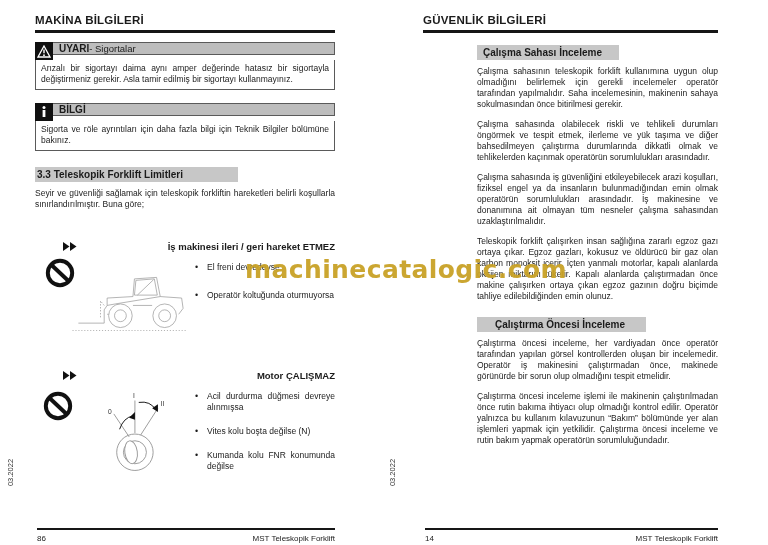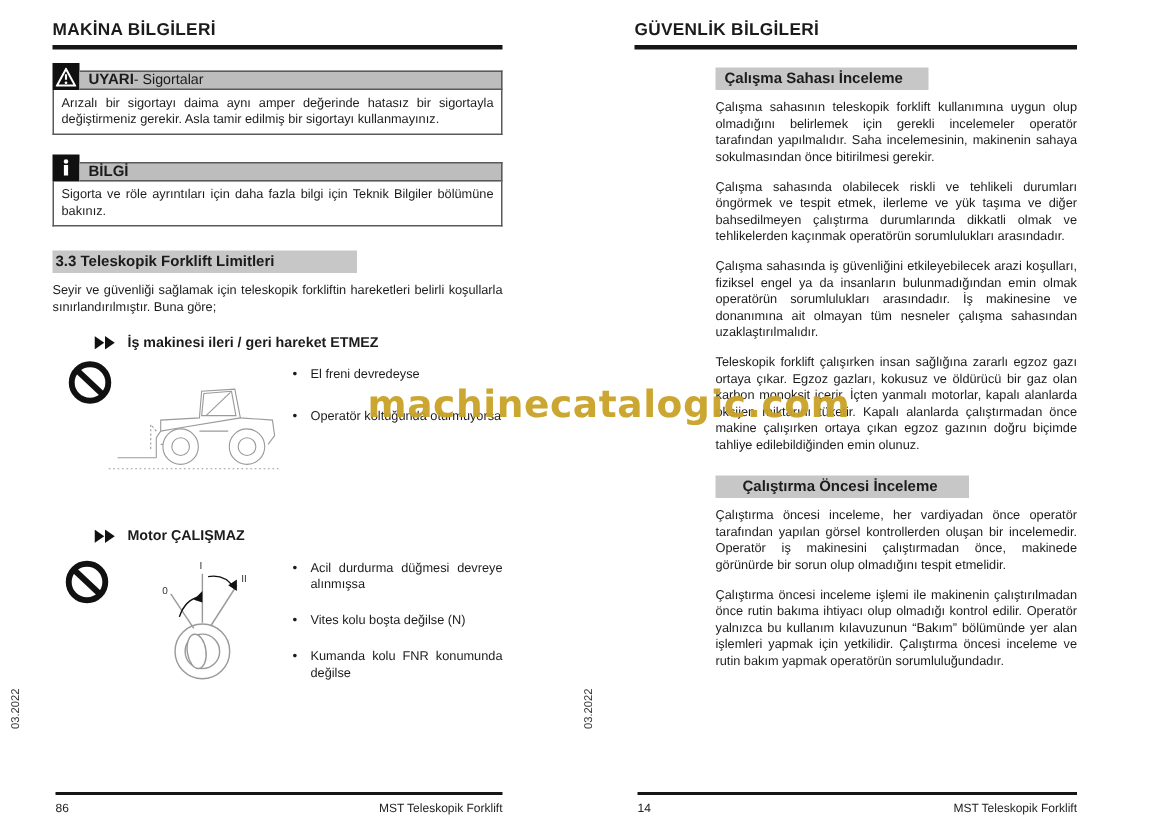--- a/index.html
+++ b/index.html
@@ -10,30 +10,30 @@
   }
   .page{position:absolute;top:14px;height:517px;}
   .page.left{left:35px;width:300px;}
   .page.right{left:423px;width:295px;}
 
   .page-title{font-size:11.5px;font-weight:bold;letter-spacing:.2px;margin:0 0 4px 0;}
   .head-rule{height:3px;background:#161616;margin-bottom:9px;}
 
   
   .alert{margin-bottom:13px;}
-  .alert-head{display:flex;align-items:flex-end;height:18px;}
+  .alert-head{display:flex;align-items:flex-start;height:18px;}
   .alert-icon{width:18px;height:18px;background:#101010;flex:0 0 18px;display:flex;align-items:center;justify-content:center;}
   .alert-bar{flex:1;background:#bdbdbd;border:1px solid #5a5a5a;border-left:none;display:flex;align-items:center;padding:0 6px;font-size:9.5px;}
   .alert-bar b{font-size:10px;}
   .alert-body{border:1px solid #5a5a5a;border-top:none;background:#fff;padding:3px 5px 4px 5px;font-size:8.5px;line-height:11px;text-align:justify;}
 
   .section-heading{display:inline-block;background:#c7c7c7;font-size:10px;font-weight:bold;padding:2px 6px 2px 2px;margin:2px 0 6px 0;min-width:195px;}
   .para{font-size:8.5px;line-height:11px;text-align:justify;margin:0 0 9px 0;}
 
-  .subhead{display:flex;align-items:center;gap:7px;margin:13px 0 6px 28px;font-size:9.5px;font-weight:bold;}
+  .subhead{display:flex;align-items:center;gap:7px;margin:31px 0 6px 28px;font-size:9.5px;font-weight:bold;justify-content:space-between;}
   .illu-row{display:flex;align-items:flex-start;margin:4px 0 0 8px;}
   .illu{position:relative;flex:0 0 150px;}
   .no-sign{position:absolute;left:0;top:0;}
   .bullets{list-style:none;margin:4px 0 0 0;padding:0;width:150px;}
   .bullets li{position:relative;font-size:8.5px;line-height:11px;text-align:justify;padding-left:14px;}
   .bullets li::before{content:"•";position:absolute;left:2px;top:0;font-size:9px;}
   .bullets.b1 li{margin-bottom:17px;}
   .bullets.b2 li{margin-bottom:13px;}
 
   .page-footer{position:absolute;left:2px;right:0;top:494px;margin-top:20px;}

